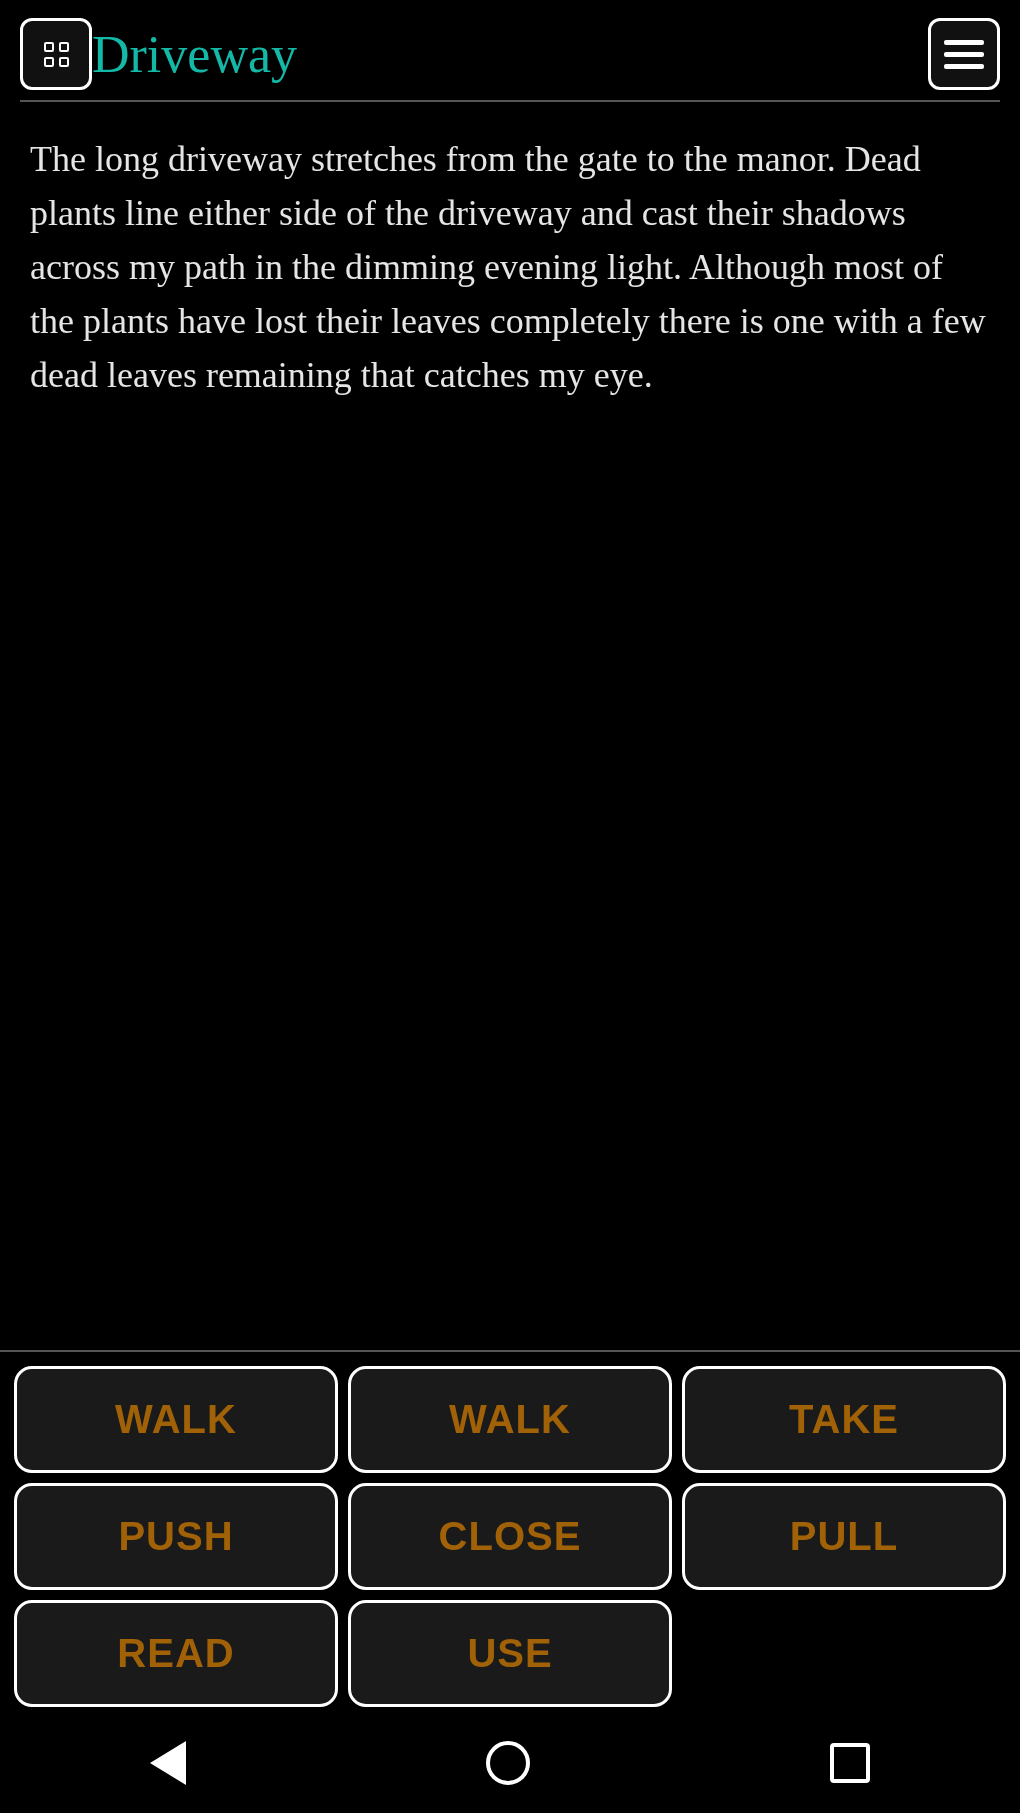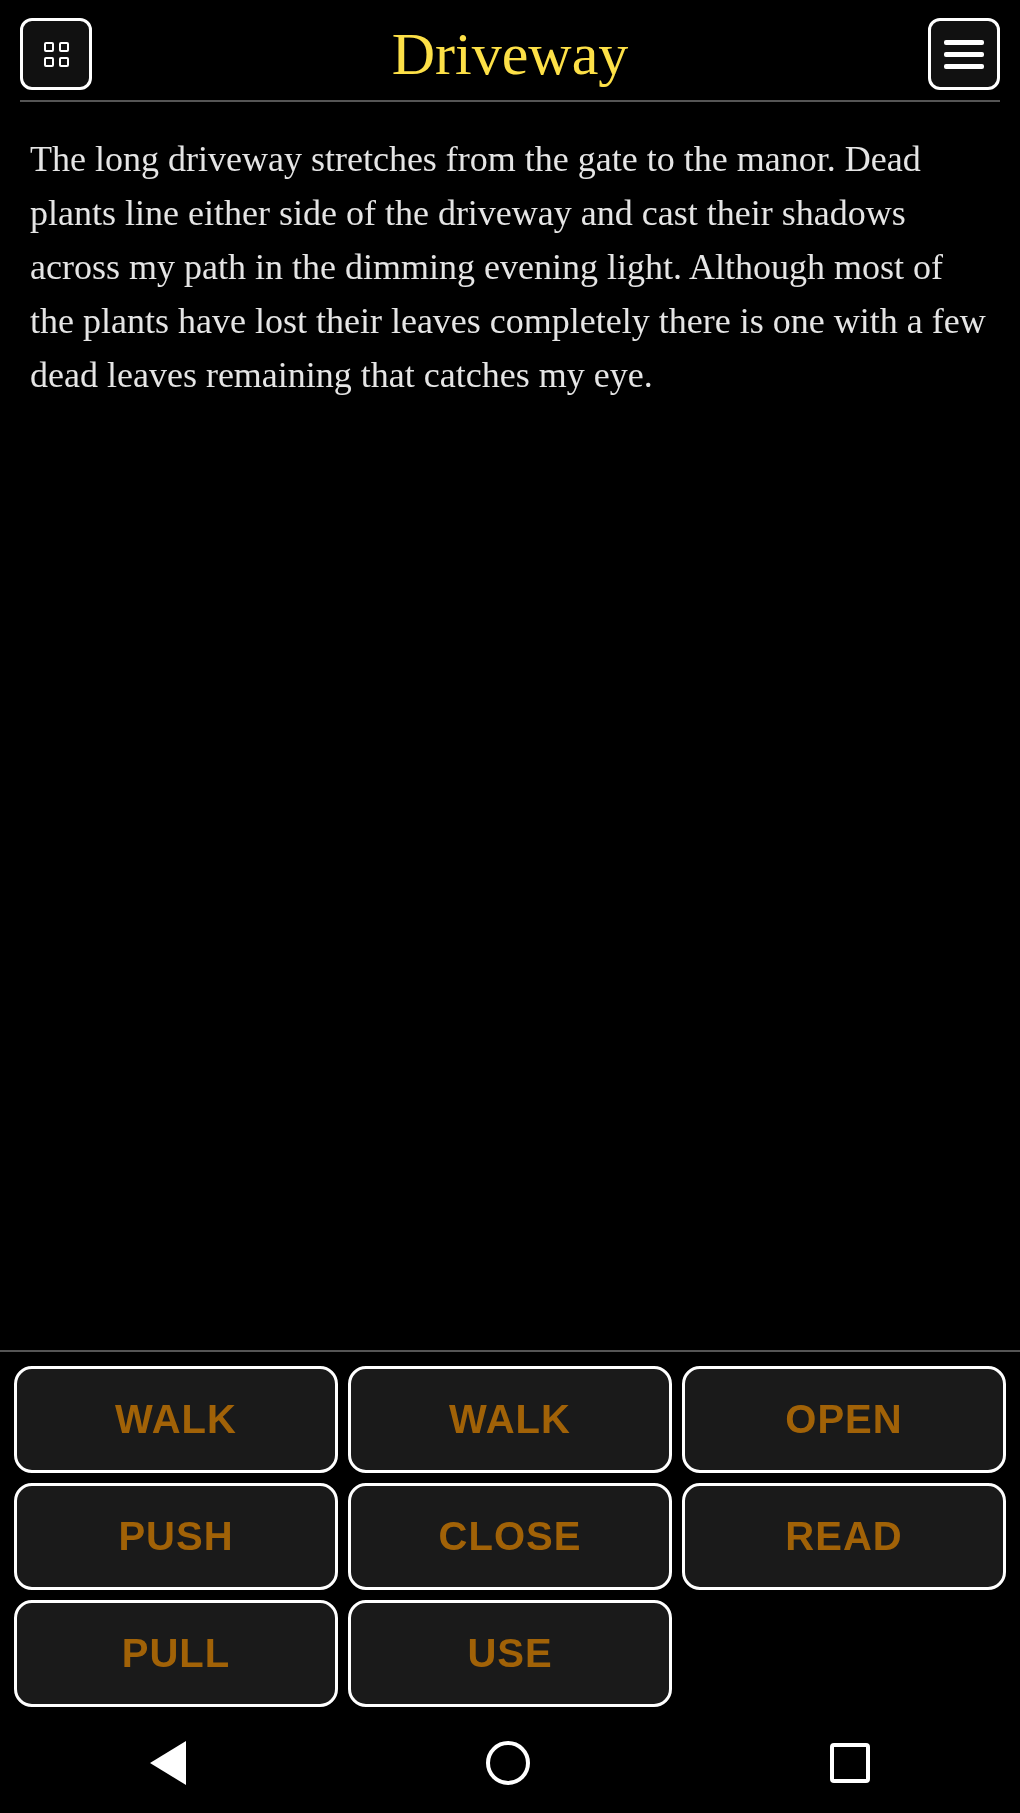--- a/index.html
+++ b/index.html
@@ -35,25 +35,24 @@
       border-radius: 12px;
       background: #111;
       display: flex;
       align-items: center;
       justify-content: center;
       cursor: pointer;
     }
 
     .header-title {
       font-family: serif;
-      font-size: 60px;
+      font-size: 52px;
       font-weight: normal;
-      color: #fde047;
+      color: #14b8a6;
       flex: 1;
-      text-align: center;
     }
 
     .header-divider {
       height: 2px;
       background: #555;
       margin: 0 20px;
     }
 
     
     .main-content {
@@ -204,25 +203,25 @@
 
 <div class="main-content">
   <p class="scene-text">The long driveway stretches from the gate to the manor. Dead plants line either side of the driveway and cast their shadows across my path in the dimming evening light. Although most of the plants have lost their leaves completely there is one with a few dead leaves remaining that catches my eye.</p>
 </div>
 
 <div class="action-divider"></div>
 
 <div class="action-grid">
   <button class="action-btn">WALK</button>
   <button class="action-btn">WALK</button>
-  <button class="action-btn">OPEN</button>
+  <button class="action-btn">TAKE</button>
   <button class="action-btn">PUSH</button>
   <button class="action-btn">CLOSE</button>
+  <button class="action-btn">PULL</button>
   <button class="action-btn">READ</button>
-  <button class="action-btn">PULL</button>
   <button class="action-btn">USE</button>
 </div>
 
 <div class="nav-bar">
   <div class="nav-icon">
     <div class="nav-back"></div>
   </div>
   <div class="nav-icon">
     <div class="nav-home"></div>
   </div>

